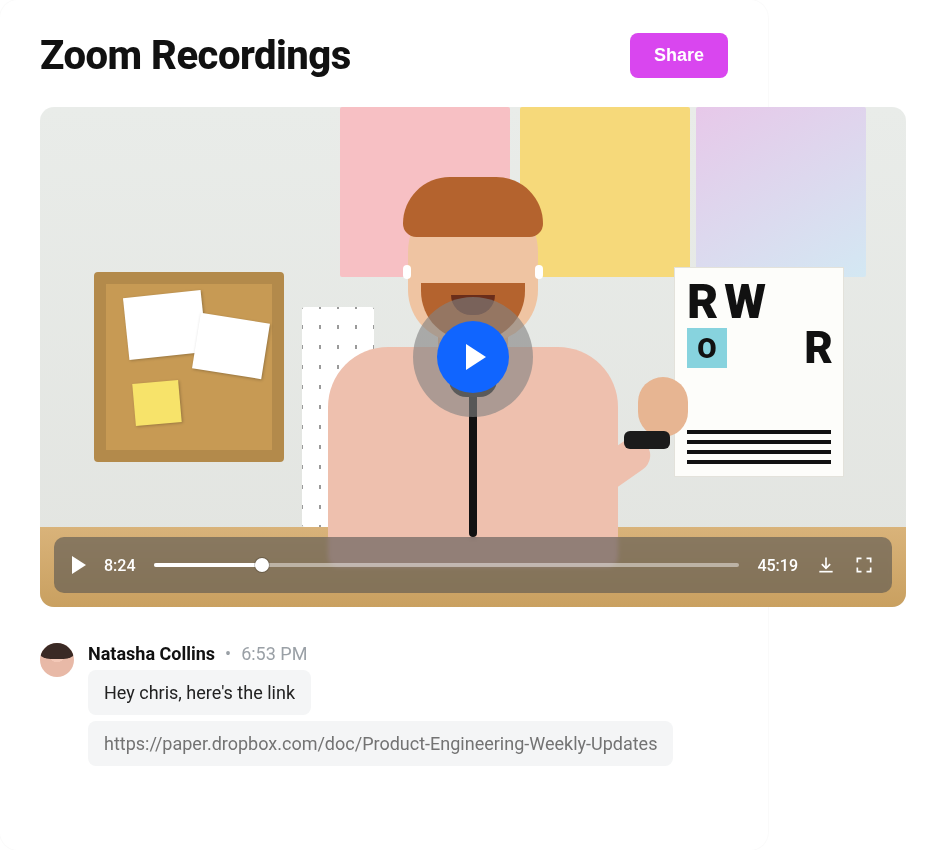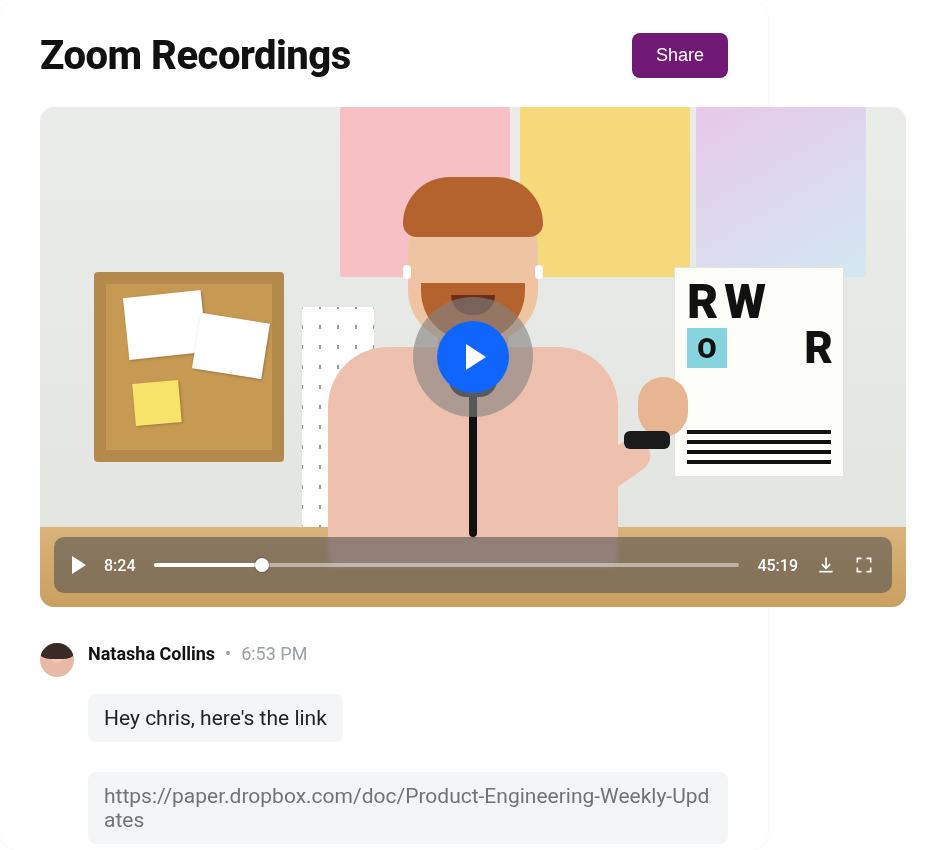--- a/index.html
+++ b/index.html
@@ -24,27 +24,27 @@
     justify-content: space-between;
     margin-bottom: 28px;
   }
   .title {
     font-size: 40px;
     font-weight: 800;
     color: #111;
     letter-spacing: -0.5px;
   }
   .share-btn {
-    background: #701a75;
+    background: #d946ef;
     color: #fff;
     border: none;
     border-radius: 8px;
     padding: 12px 24px;
     font-size: 18px;
-    font-weight: 400;
+    font-weight: 700;
     cursor: pointer;
   }
   .video {
     position: relative;
     width: 866px;
     height: 500px;
     border-radius: 14px;
     overflow: hidden;
     margin-bottom: 36px;
   }
@@ -208,28 +208,28 @@
   .avatar {
     width:34px; height:34px; border-radius:50%; flex-shrink:0;
     background: radial-gradient(circle at 50% 30%, #f3c8b7 0 30%, transparent 31%),
                 linear-gradient(#e8b9a7,#e8b9a7);
     position:relative; overflow:hidden;
   }
   .avatar::after{
     content:''; position:absolute; left:0; top:-2px; right:0; height:18px;
     background:#3a2a25; border-radius: 16px 16px 40% 40%;
   }
-  .comment-body { display:flex; flex-direction:column; gap:30px; }
+  .comment-body { display:flex; flex-direction:column; gap:6px; }
   .comment-head { display:flex; align-items:baseline; gap:10px; font-size:18px; }
   .author { font-weight:700; color:#111; }
   .dot { color:#9aa0a6; }
   .ts { color:#9aa0a6; }
   .bubble {
     display:inline-block; background:#f4f5f6; border-radius:8px;
-    padding:12px 16px; font-size:21px; color:#222; max-width:720px;
+    padding:12px 16px; font-size:18px; color:#222; max-width:720px;
   }
   .link { color:#737373; text-decoration:none; word-break:break-all; cursor:pointer; }
 </style>
 </head>
 <body>
 
 <div class="card">
 
   <div class="header">
     <h1 class="title">Zoom Recordings</h1>

